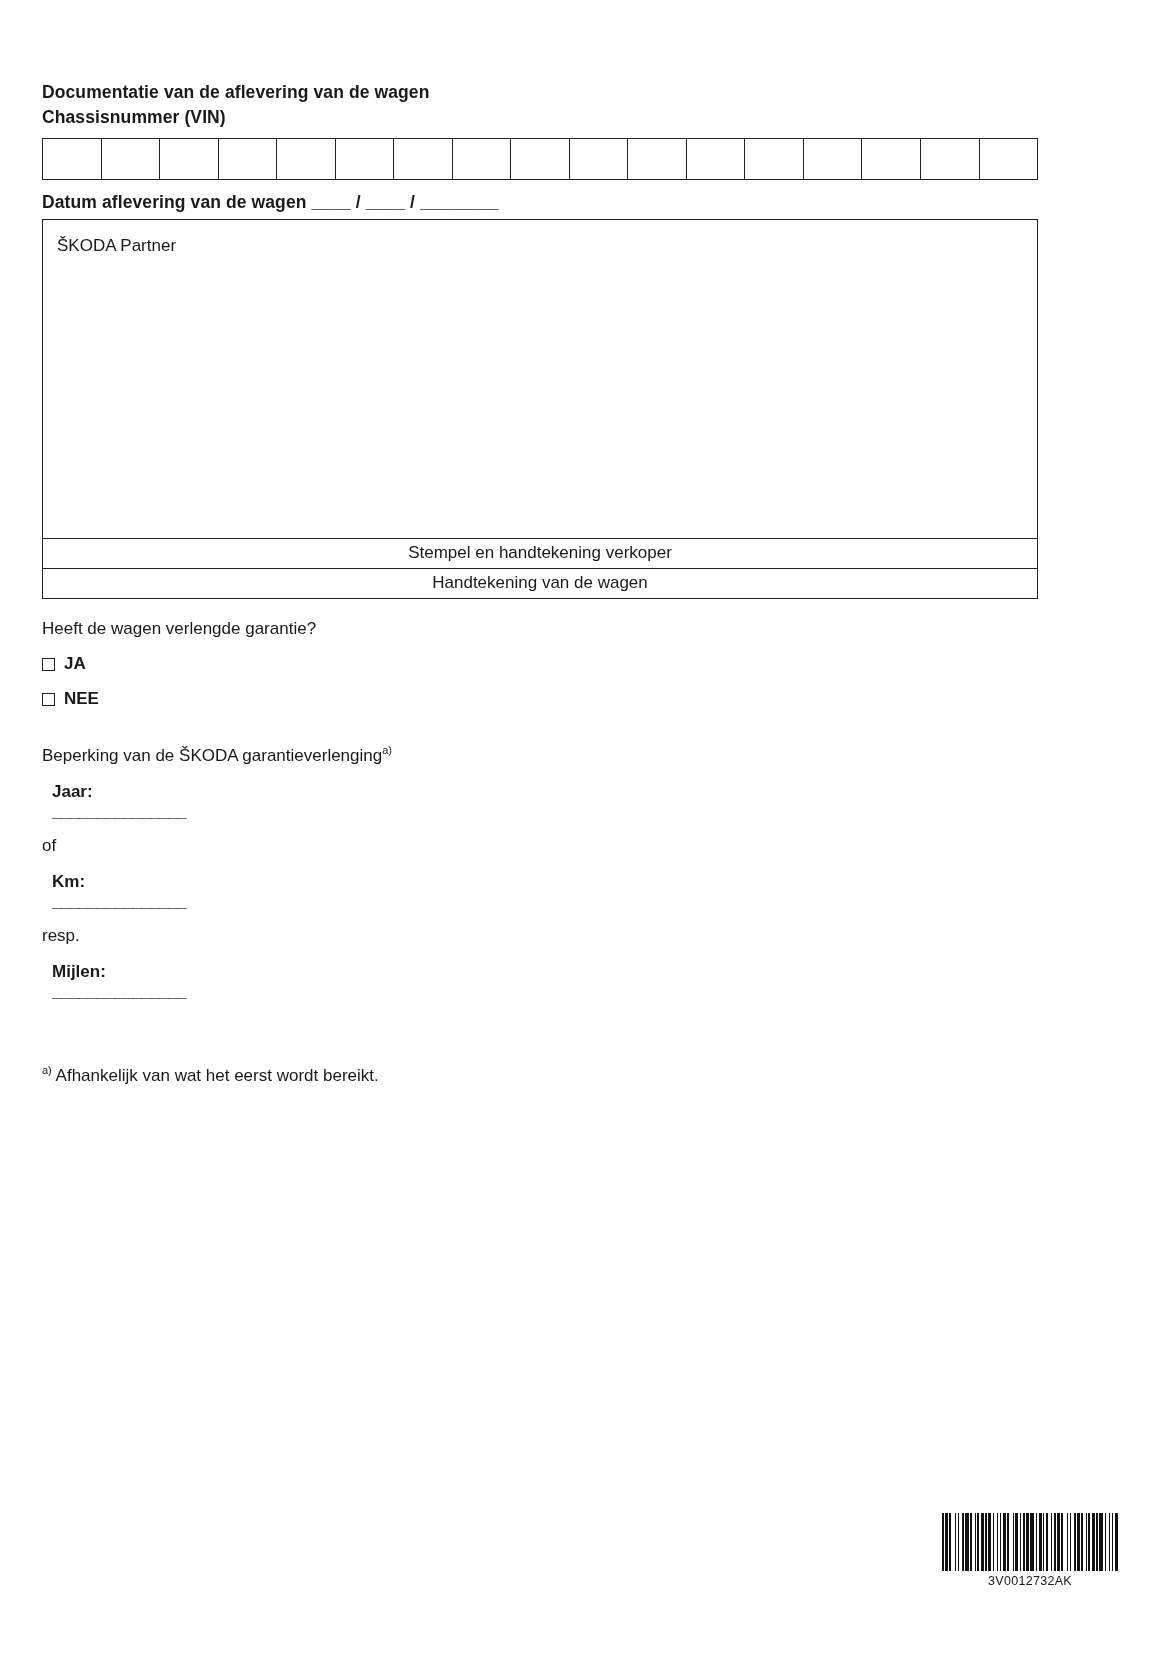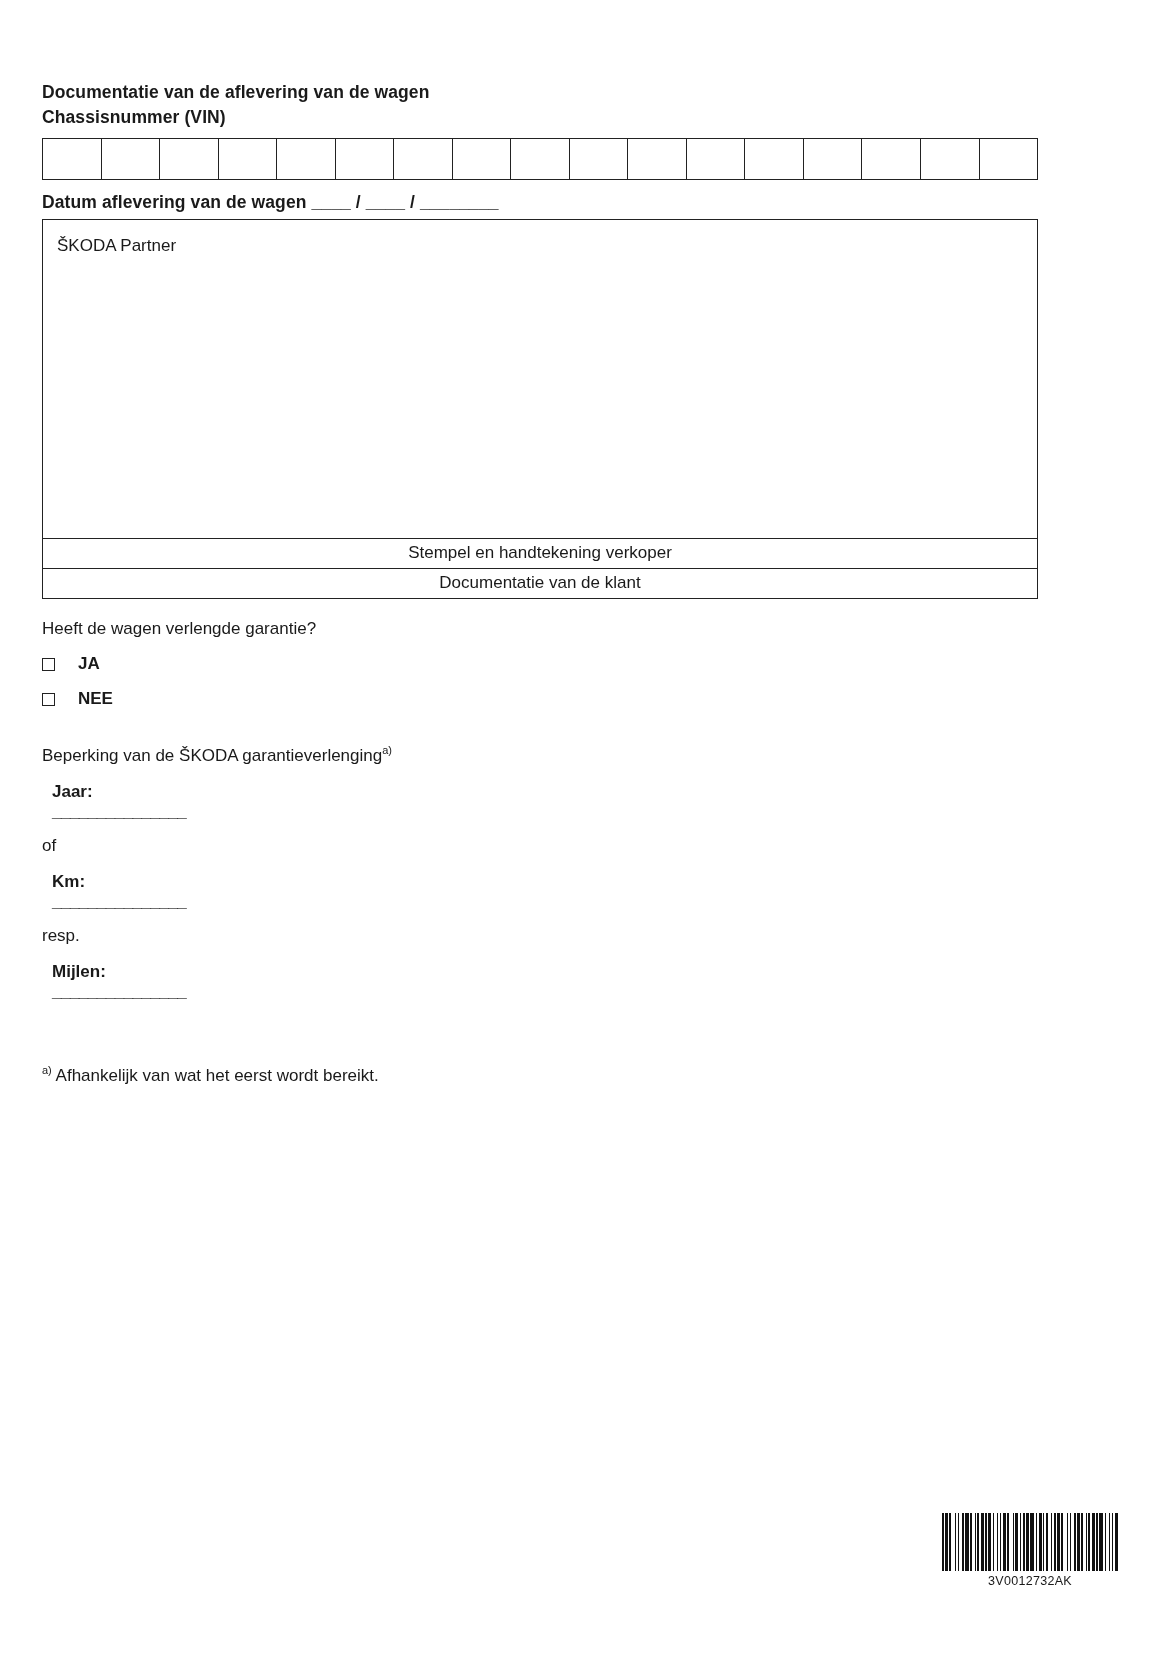--- a/index.html
+++ b/index.html
@@ -92,21 +92,21 @@
   .q-line {
     font-size: 17px;
     margin-top: 20px;
   }
   .opt-line {
     font-size: 17px;
     font-weight: bold;
     margin-top: 15px;
     display: flex;
     align-items: center;
-    gap: 23px;
+    gap: 9px;
   }
   .checkbox {
     display: inline-block;
     width: 13px;
     height: 13px;
     border: 1.4px solid #222;
     box-sizing: border-box;
   }
   .limit-line {
     font-size: 17px;
@@ -196,21 +196,21 @@
       <div class="vin-cell"></div>
     </div>
 
     <div class="date-line">Datum aflevering van de wagen ____ / ____ / ________</div>
 
     <div class="box box-dealer">
       <div class="box-text">ŠKODA Partner</div>
     </div>
     <div class="caption-bar">Stempel en handtekening verkoper</div>
 
-    <div class="caption-bar">Documentatie van de klant</div>
+    <div class="caption-bar">Handtekening van de wagen</div>
 
     <div class="q-line">Heeft de wagen verlengde garantie?</div>
 
     <div class="opt-line">
       <span class="checkbox"></span>
       <span>JA</span>
     </div>
 
     <div class="opt-line">
       <span class="checkbox"></span>

